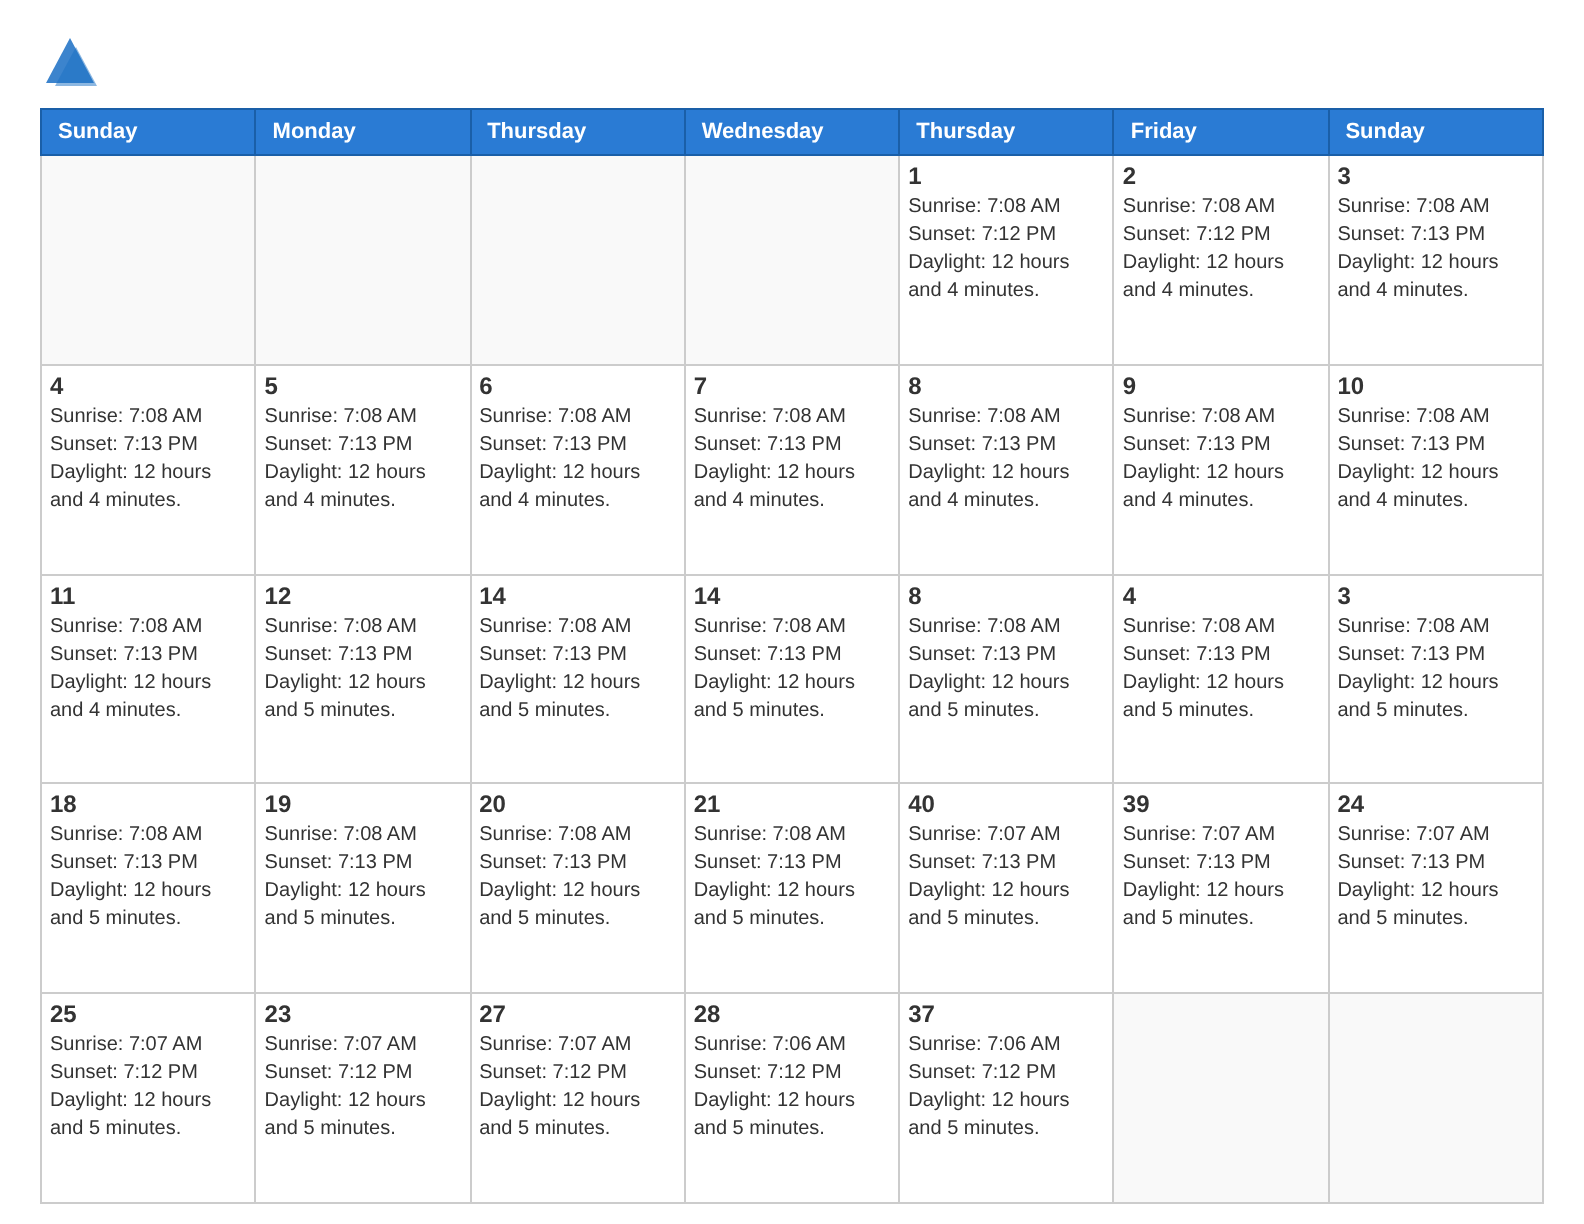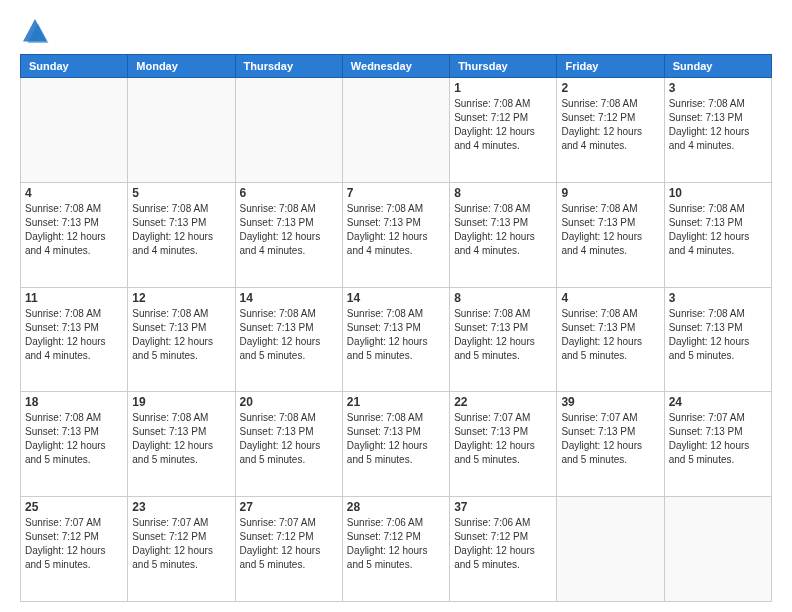--- a/index.html
+++ b/index.html
@@ -277,21 +277,21 @@
 and 5 minutes.</div>
           </td>
           <td>
             <span class="day-num">21</span>
             <div class="day-info" style="white-space: pre-line;">Sunrise: 7:08 AM
 Sunset: 7:13 PM
 Daylight: 12 hours
 and 5 minutes.</div>
           </td>
           <td>
-            <span class="day-num">22</span>
+            <span class="day-num">40</span>
             <div class="day-info" style="white-space: pre-line;">Sunrise: 7:07 AM
 Sunset: 7:13 PM
 Daylight: 12 hours
 and 5 minutes.</div>
           </td>
           <td>
             <span class="day-num">39</span>
             <div class="day-info" style="white-space: pre-line;">Sunrise: 7:07 AM
 Sunset: 7:13 PM
 Daylight: 12 hours

